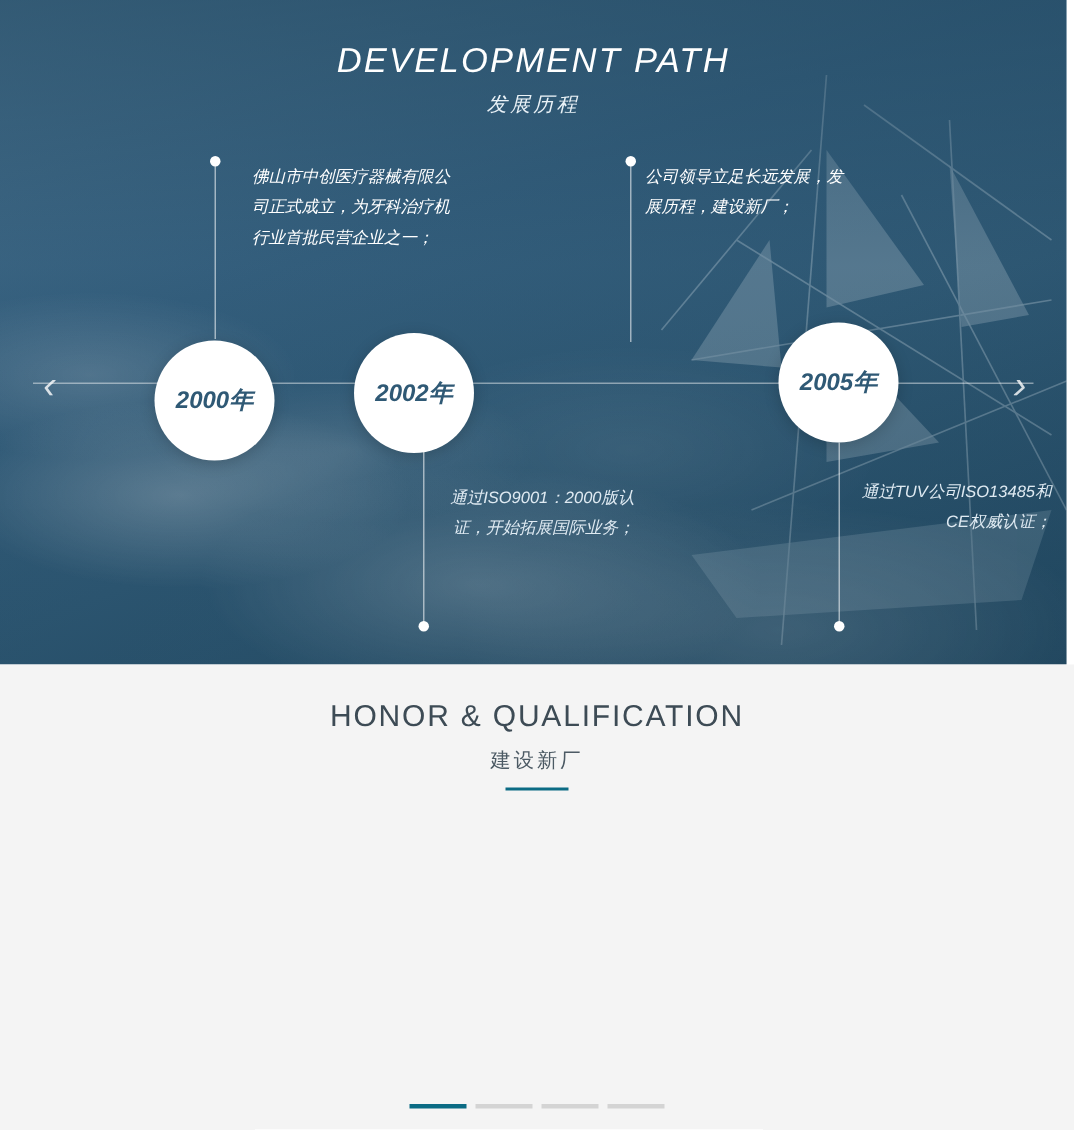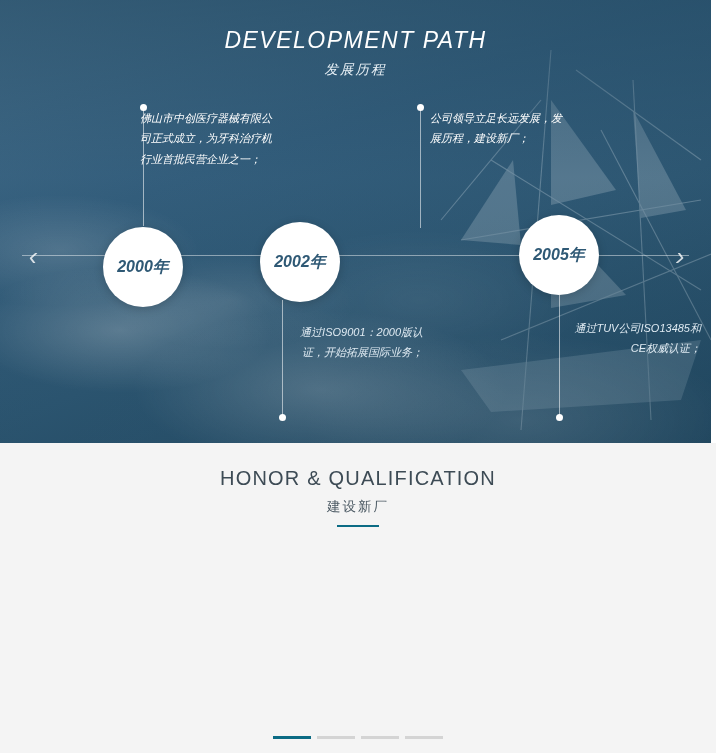--- a/index.html
+++ b/index.html
@@ -148,23 +148,23 @@
   <div class="axis"></div>
 
   <div class="arrow left">‹</div>
   <div class="arrow right">›</div>
 
   <div class="node big" style="left:103px; top:227px;justify-content:center;">
     <span>2000年</span>
   </div>
   <div class="connector" style="left:143px; top:108px; height:118px;"></div>
   <div class="dot" style="left:140px; top:104px;"></div>
-  <div class="note" style="left:140px; top:108px;">佛山市中创医疗器械有限公司正式成立，为牙科治疗机行业首批民营企业之一；</div>
+  <div class="note" style="left:168px; top:108px;">佛山市中创医疗器械有限公司正式成立，为牙科治疗机行业首批民营企业之一；</div>
 
-  <div class="node big" style="left:260px; top:222px;">
+  <div class="node big" style="left:236px; top:222px;">
     <span>2002年</span>
   </div>
   <div class="connector" style="left:282px; top:300px; height:118px;"></div>
   <div class="dot" style="left:279px; top:414px;"></div>
   <div class="note light" style="left:288px; top:322px;">通过ISO9001：2000版认证，开始拓展国际业务；</div>
 
   <div class="connector" style="left:420px; top:108px; height:120px;"></div>
   <div class="dot" style="left:417px; top:104px;"></div>
   <div class="note" style="left:430px; top:108px;">公司领导立足长远发展，发展历程，建设新厂；</div>
 

